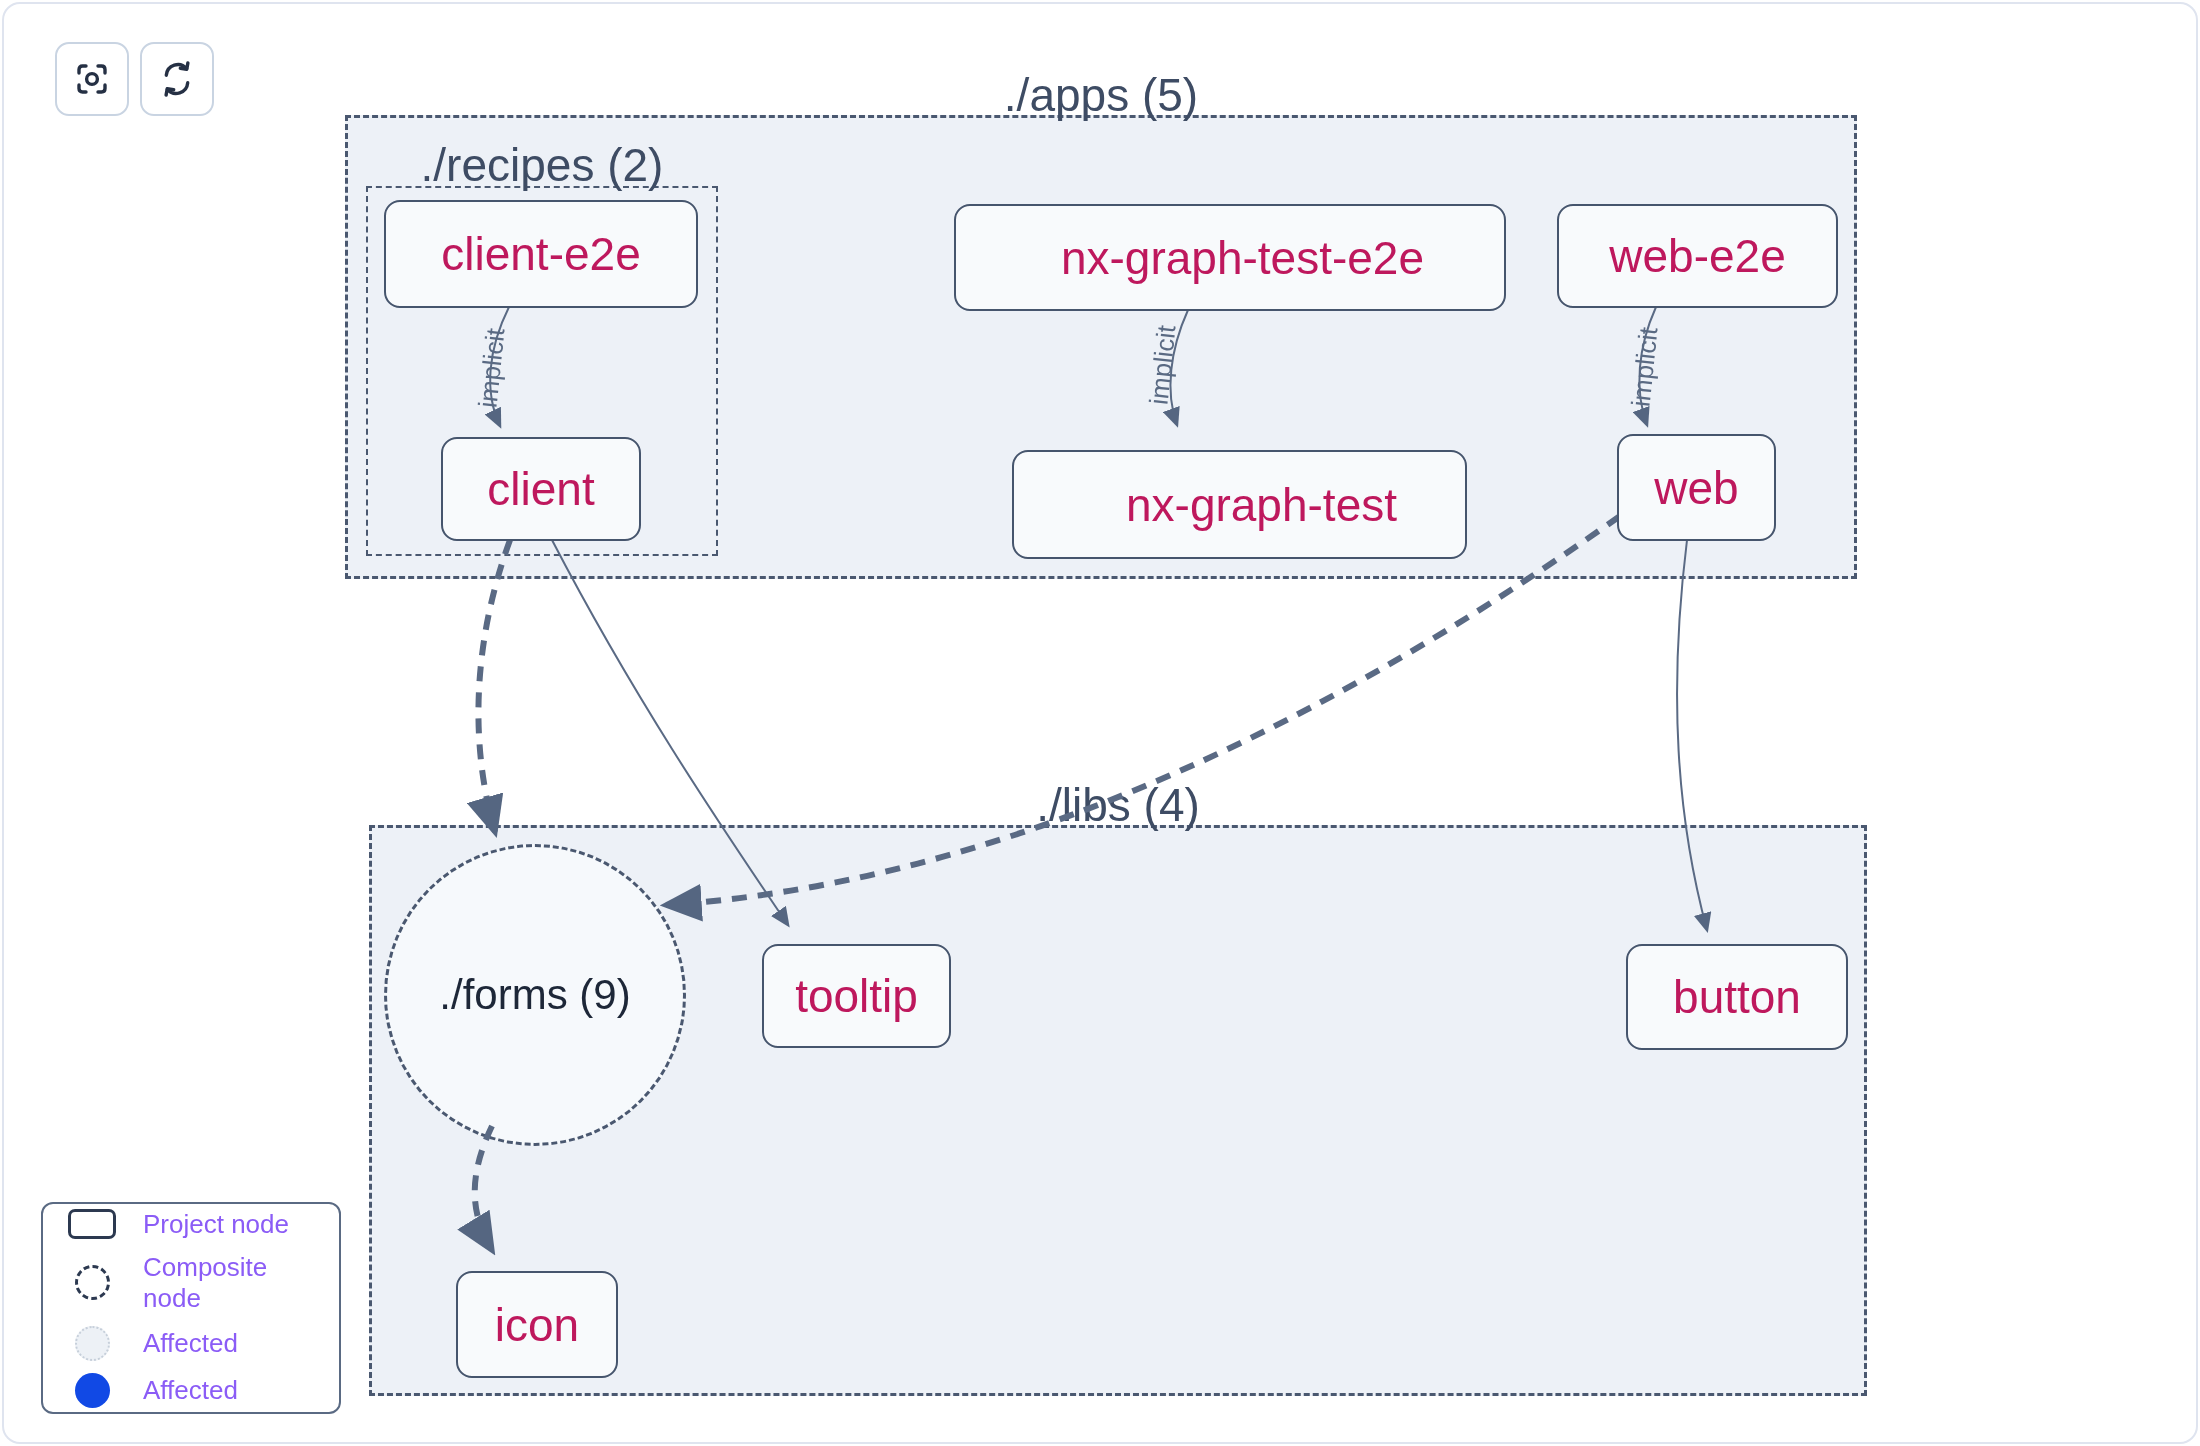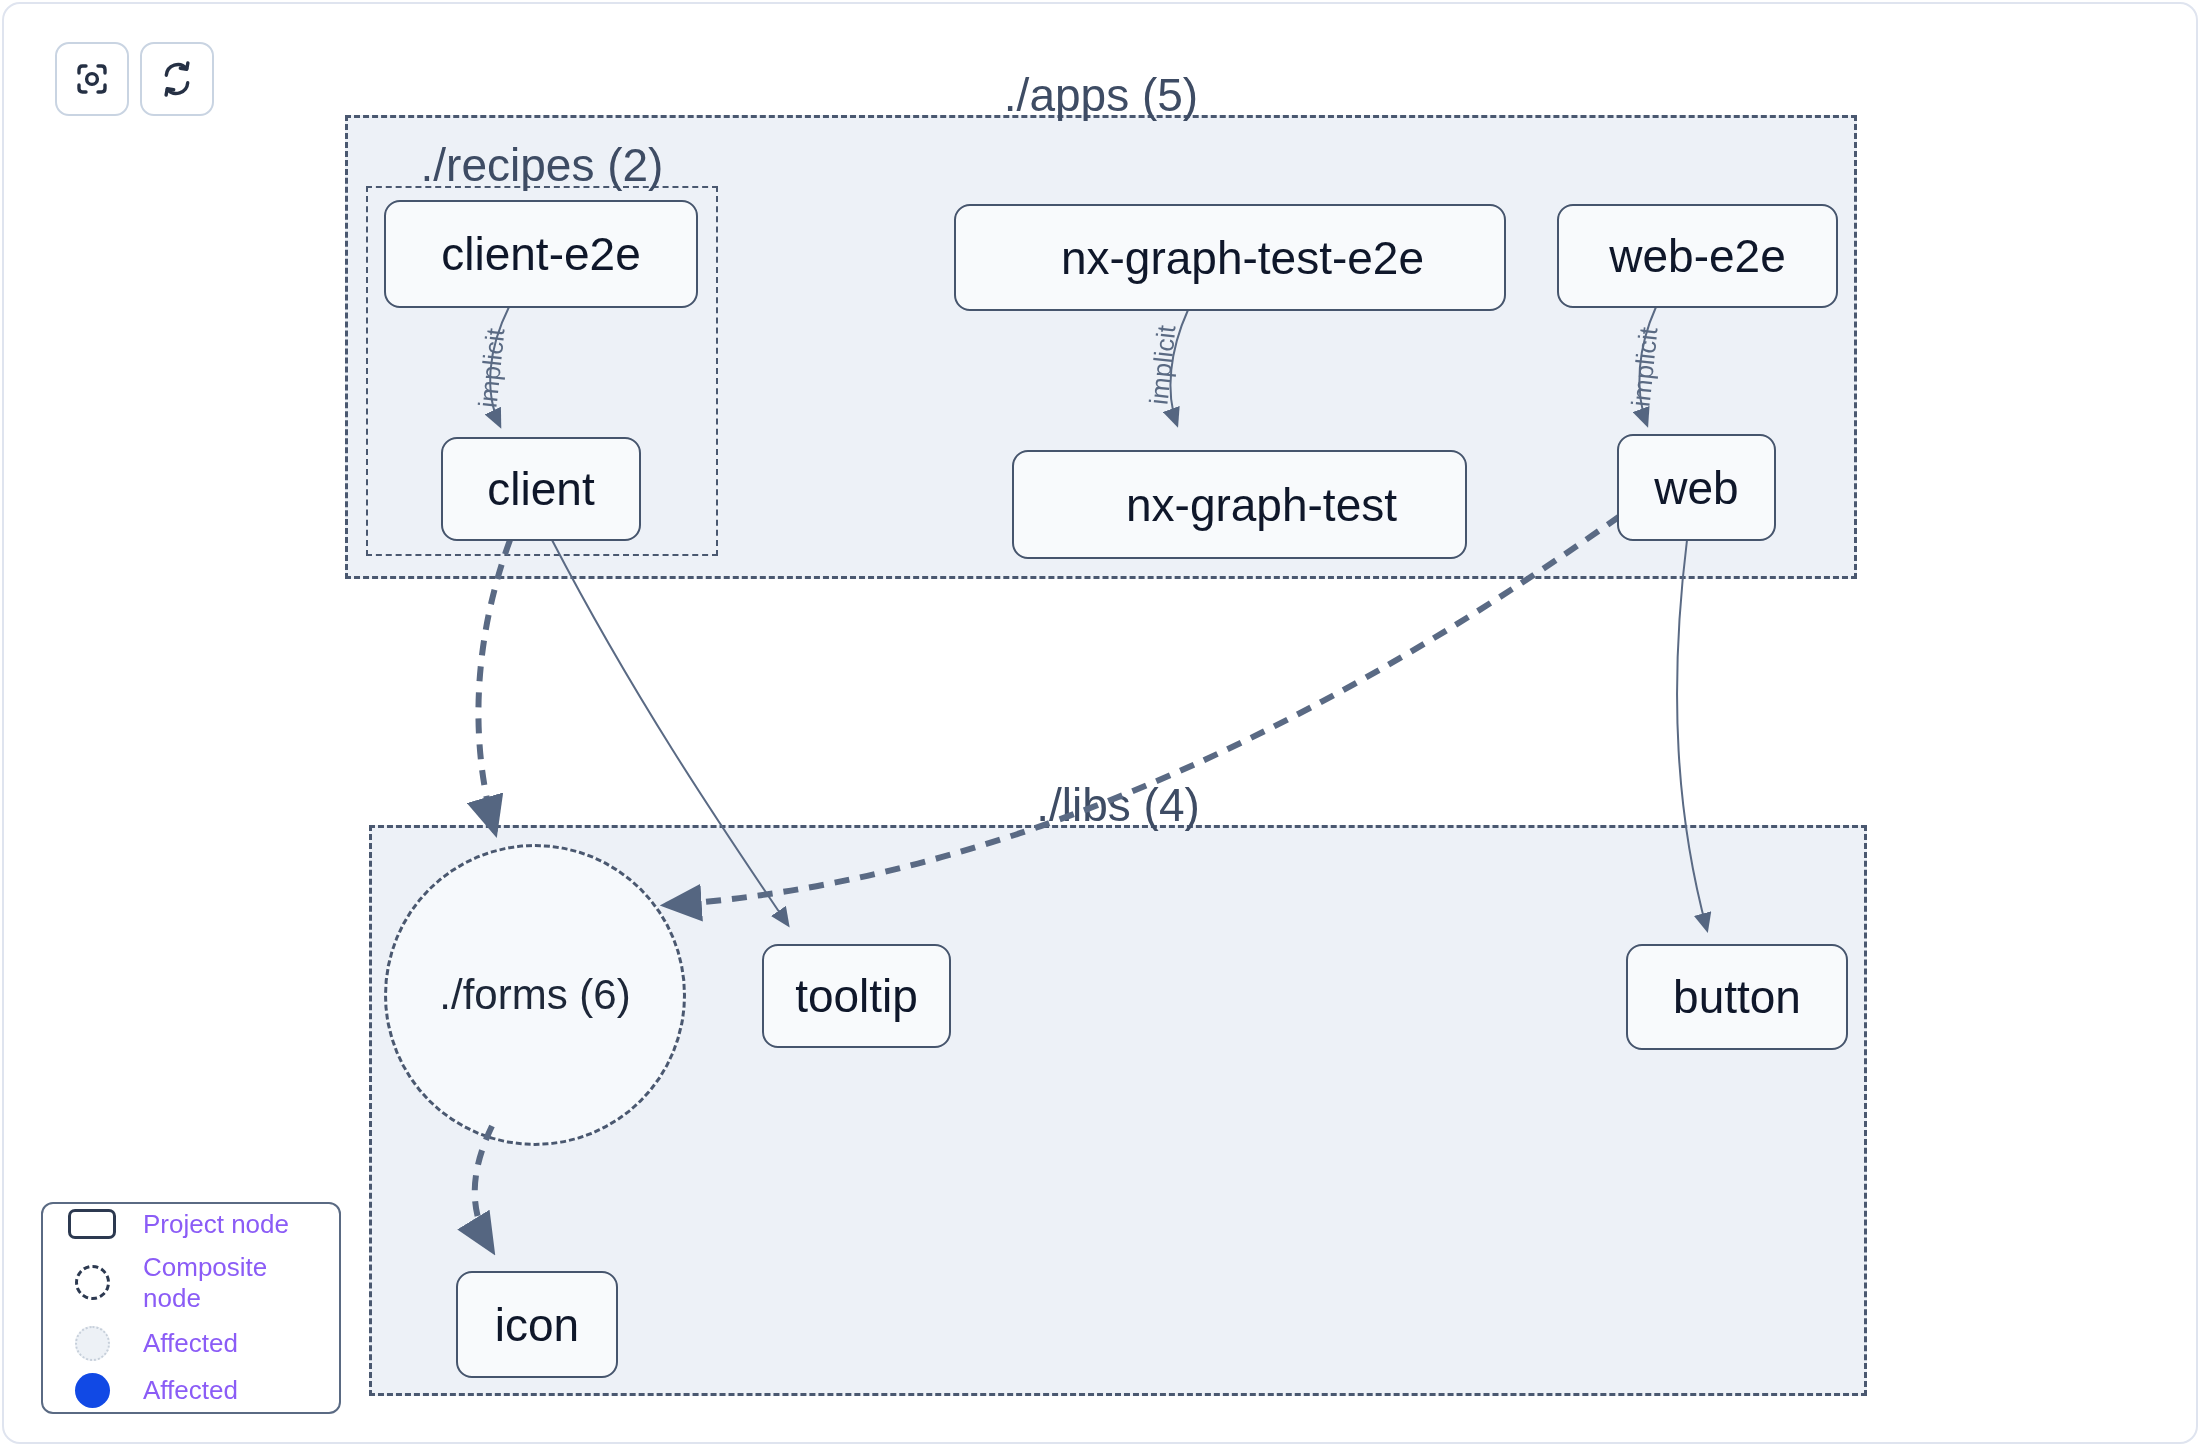--- a/index.html
+++ b/index.html
@@ -27,21 +27,21 @@
   
   svg.edges{position:absolute;left:0;top:0;z-index:3;}
   .edge-thin{fill:none;stroke:#5a6a84;stroke-width:2px;}
   .edge-thick{fill:none;stroke:#5a6a84;stroke-width:6px;stroke-dasharray:15 11;}
   .edge-label{position:absolute;z-index:4;font-size:26px;color:#5a6a83;white-space:nowrap;
               transform:translate(-50%,-50%) rotate(-84deg);}
 
   
   .node{position:absolute;display:flex;align-items:center;justify-content:center;
         background:#f8fafc;border:2px solid #46556d;border-radius:16px;
-        font-size:46px;color:#0f172a;z-index:5;white-space:nowrap;cursor:pointer;}
+        font-size:46px;color:#be185d;z-index:5;white-space:nowrap;cursor:pointer;}
 
   
   .legend{position:absolute;left:37px;top:1198px;width:300px;height:212px;background:#fff;
           border:2px solid #5a6a83;border-radius:12px;z-index:6;box-sizing:border-box;
           display:flex;flex-direction:column;justify-content:center;gap:12px;padding:10px 14px 10px 22px;}
   .legend-row{display:flex;align-items:center;gap:24px;}
   .legend-ic{width:54px;display:flex;align-items:center;justify-content:center;flex:0 0 54px;}
   .legend-label{font-size:26px;color:#8b5cf6;}
   .ic-project{width:48px;height:30px;border:3px solid #2c3950;border-radius:7px;background:#fff;box-sizing:border-box;}
   .ic-composite{width:35px;height:35px;border:3px dashed #2c3950;border-radius:50%;background:#fff;box-sizing:border-box;}
@@ -80,21 +80,21 @@
     <div class="group-label">./apps (5)</div>
   </div>
   <div class="group nested" style="left:362px;top:182px;width:348px;height:366px;z-index:2;">
     <div class="group-label">./recipes (2)</div>
   </div>
   <div class="group" style="left:365px;top:821px;width:1492px;height:565px;">
     <div class="group-label">./libs (4)</div>
   </div>
 
   <div class="composite-circle">
-    <span class="clabel">./forms (6)</span>
+    <span class="clabel">./forms (9)</span>
   </div>
 
   <svg class="edges" width="2200" height="1446" viewBox="0 0 2200 1446">
     <defs>
       <marker id="arr-s" viewBox="0 0 10 9" markerWidth="10" markerHeight="9" refX="8.5" refY="4.5" orient="auto" markerUnits="strokeWidth">
             <path d="M0,0 L10,4.5 L0,9 z" fill="#556681"></path>
           </marker>
       <marker id="arr-b" viewBox="0 0 10 9" markerWidth="7" markerHeight="6.3" refX="8.5" refY="4.5" orient="auto" markerUnits="strokeWidth">
             <path d="M0,0 L10,4.5 L0,9 z" fill="#556681"></path>
           </marker>

